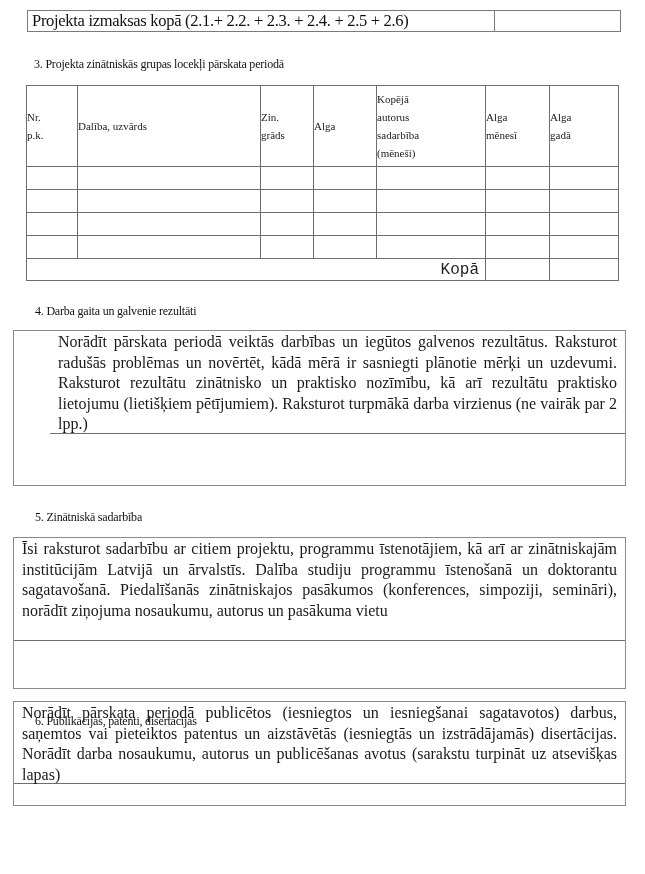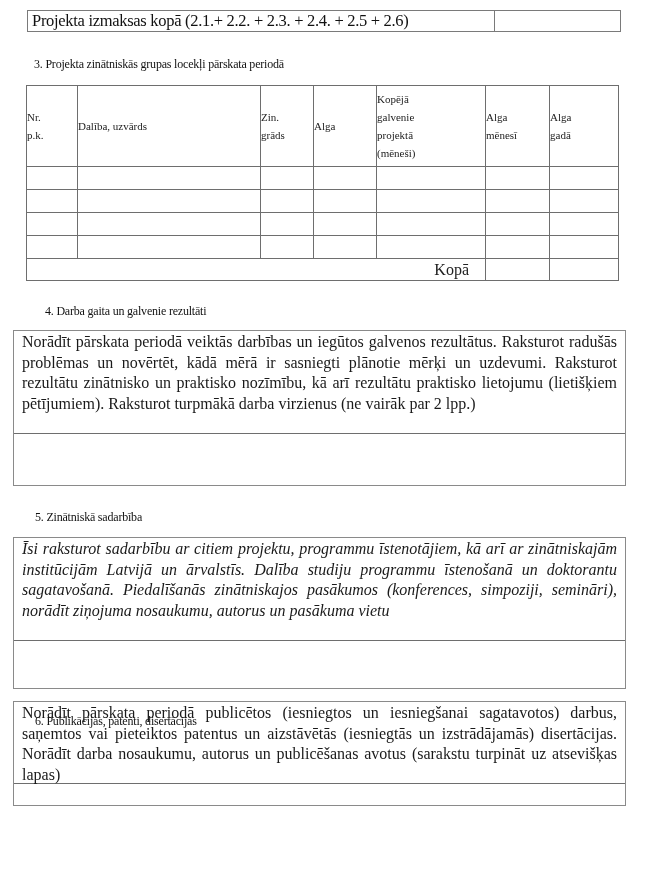--- a/index.html
+++ b/index.html
@@ -27,21 +27,21 @@
     position: absolute; left: 26px; top: 85px; width: 592px;
     border-collapse: collapse; table-layout: fixed;
   }
   table.members td, table.members th {
     border: 1px solid #6e6e6e; padding: 0; font-weight: normal;
     font-size: 11px; line-height: 18px; text-align: left; color: #222;
   }
   table.members th { height: 80px; }
   table.members td { height: 22px; }
   table.members tr.total td { height: 21px; }
-  table.members td.total-label { text-align: right; padding-right: 16px; font-size: 16px; }
+  table.members td.total-label { text-align: right; padding-right: 6px; font-size: 16px; font-family: Liberation Mono, monospace; }
   .text-box {
     left: 13px; width: 613px; border: 1px solid #8a8a8a; box-sizing: border-box;
   }
   .text-box .instr {
     border-bottom: 1px solid #6e6e6e;
     font-size: 16px; line-height: 20.5px; text-align: justify;
     padding: 1px 8px 0 8px; color: #1a1a1a;
   }
   .text-box .answer { }
 </style>
@@ -64,21 +64,21 @@
     <col style="width:109px">
       <col style="width:64px">
       <col style="width:69px">
   </colgroup>
   <thead>
     <tr>
       <th><span>Nr.</span><br><span>p.k.</span></th>
       <th><span>Dalība, uzvārds</span></th>
       <th><span>Zin.</span><br><span>grāds</span></th>
       <th><span>Alga</span></th>
-      <th><span>Kopējā</span><br><span>galvenie</span><br><span>projektā</span><br><span>(mēneši)</span></th>
+      <th><span>Kopējā</span><br><span>autorus</span><br><span>sadarbība</span><br><span>(mēneši)</span></th>
       <th><span>Alga</span><br><span>mēnesī</span></th>
       <th><span>Alga</span><br><span>gadā</span></th>
     </tr>
   </thead>
   <tbody>
     <tr>
       <td></td>
       <td></td>
       <td></td>
       <td></td>
@@ -114,29 +114,29 @@
       <td></td>
     </tr>
     <tr class="total">
       <td colspan="5" class="total-label">Kopā</td>
       <td></td>
       <td></td>
     </tr>
   </tbody>
 </table>
 
-<div class="abs section-title" style="left:45px; top:302px;">4. Darba gaita un galvenie rezultāti</div>
-<div class="abs text-box" style="top:330px; height:156px;">
+<div class="abs section-title" style="left:35px; top:302px;">4. Darba gaita un galvenie rezultāti</div>
+<div class="abs text-box" style="top:330px; height:156px;padding-left:36px;">
   <div class="instr" style="height:103px; box-sizing:border-box;">Norādīt pārskata periodā veiktās darbības un iegūtos galvenos rezultātus. Raksturot radušās problēmas un novērtēt, kādā mērā ir sasniegti plānotie mērķi un uzdevumi. Raksturot rezultātu zinātnisko un praktisko nozīmību, kā arī rezultātu praktisko lietojumu (lietišķiem pētījumiem). Raksturot turpmākā darba virzienus (ne vairāk par 2 lpp.)</div>
   <div class="answer" style="height:51px;"></div>
 </div>
 
 <div class="abs section-title" style="left:35px; top:508px;">5. Zinātniskā sadarbība</div>
 <div class="abs text-box" style="top:537px; height:152px;">
-  <div class="instr" style="height:103px; box-sizing:border-box;font-style:italic;">Īsi raksturot sadarbību ar citiem projektu, programmu īstenotājiem, kā arī ar zinātniskajām institūcijām Latvijā un ārvalstīs. Dalība studiju programmu īstenošanā un doktorantu sagatavošanā. Piedalīšanās zinātniskajos pasākumos (konferences, simpoziji, semināri), norādīt ziņojuma nosaukumu, autorus un pasākuma vietu</div>
+  <div class="instr" style="height:103px; box-sizing:border-box;">Īsi raksturot sadarbību ar citiem projektu, programmu īstenotājiem, kā arī ar zinātniskajām institūcijām Latvijā un ārvalstīs. Dalība studiju programmu īstenošanā un doktorantu sagatavošanā. Piedalīšanās zinātniskajos pasākumos (konferences, simpoziji, semināri), norādīt ziņojuma nosaukumu, autorus un pasākuma vietu</div>
   <div class="answer" style="height:47px;"></div>
 </div>
 
 <div class="abs section-title" style="left:35px; top:712px;">6. Publikācijas, patenti, disertācijas</div>
 <div class="abs text-box" style="top:701px; height:105px;">
   <div class="instr" style="height:82px; box-sizing:border-box;">Norādīt pārskata periodā publicētos (iesniegtos un iesniegšanai sagatavotos) darbus, saņemtos vai pieteiktos patentus un aizstāvētās (iesniegtās un izstrādājamās) disertācijas. Norādīt darba nosaukumu, autorus un publicēšanas avotus (sarakstu turpināt uz atsevišķas lapas)</div>
   <div class="answer" style="height:40px;"></div>
 </div>
 
 </body></html>

